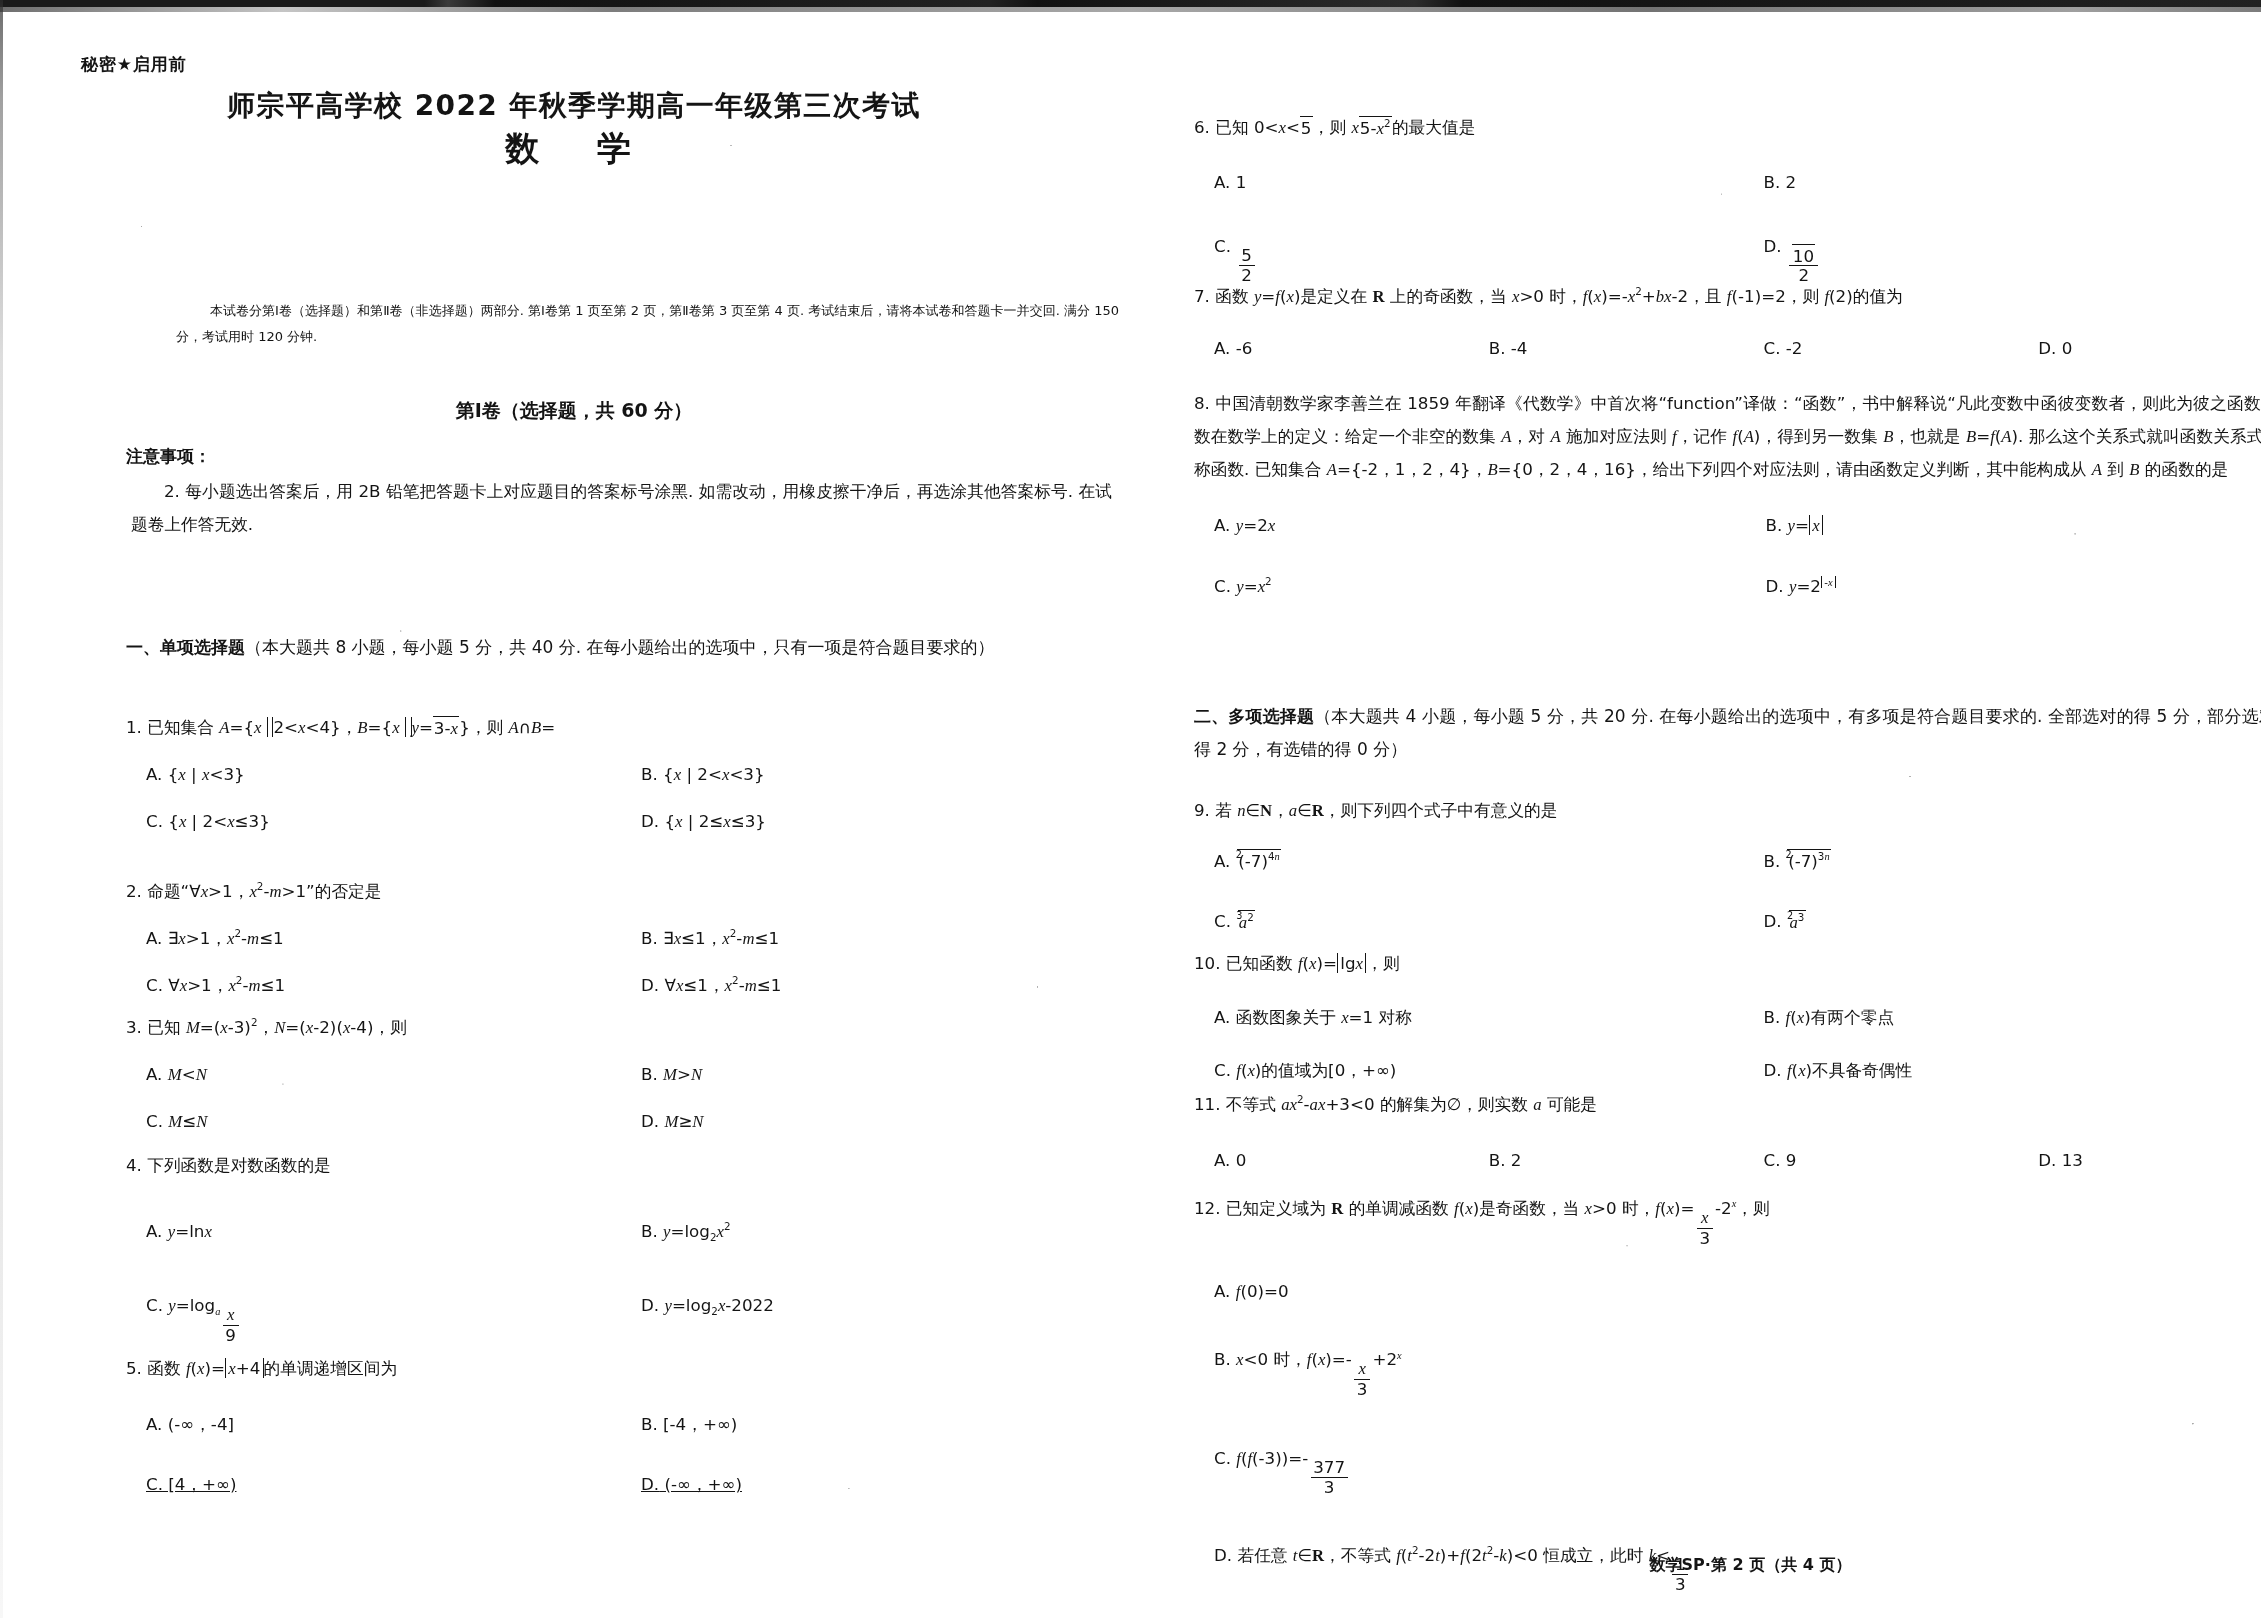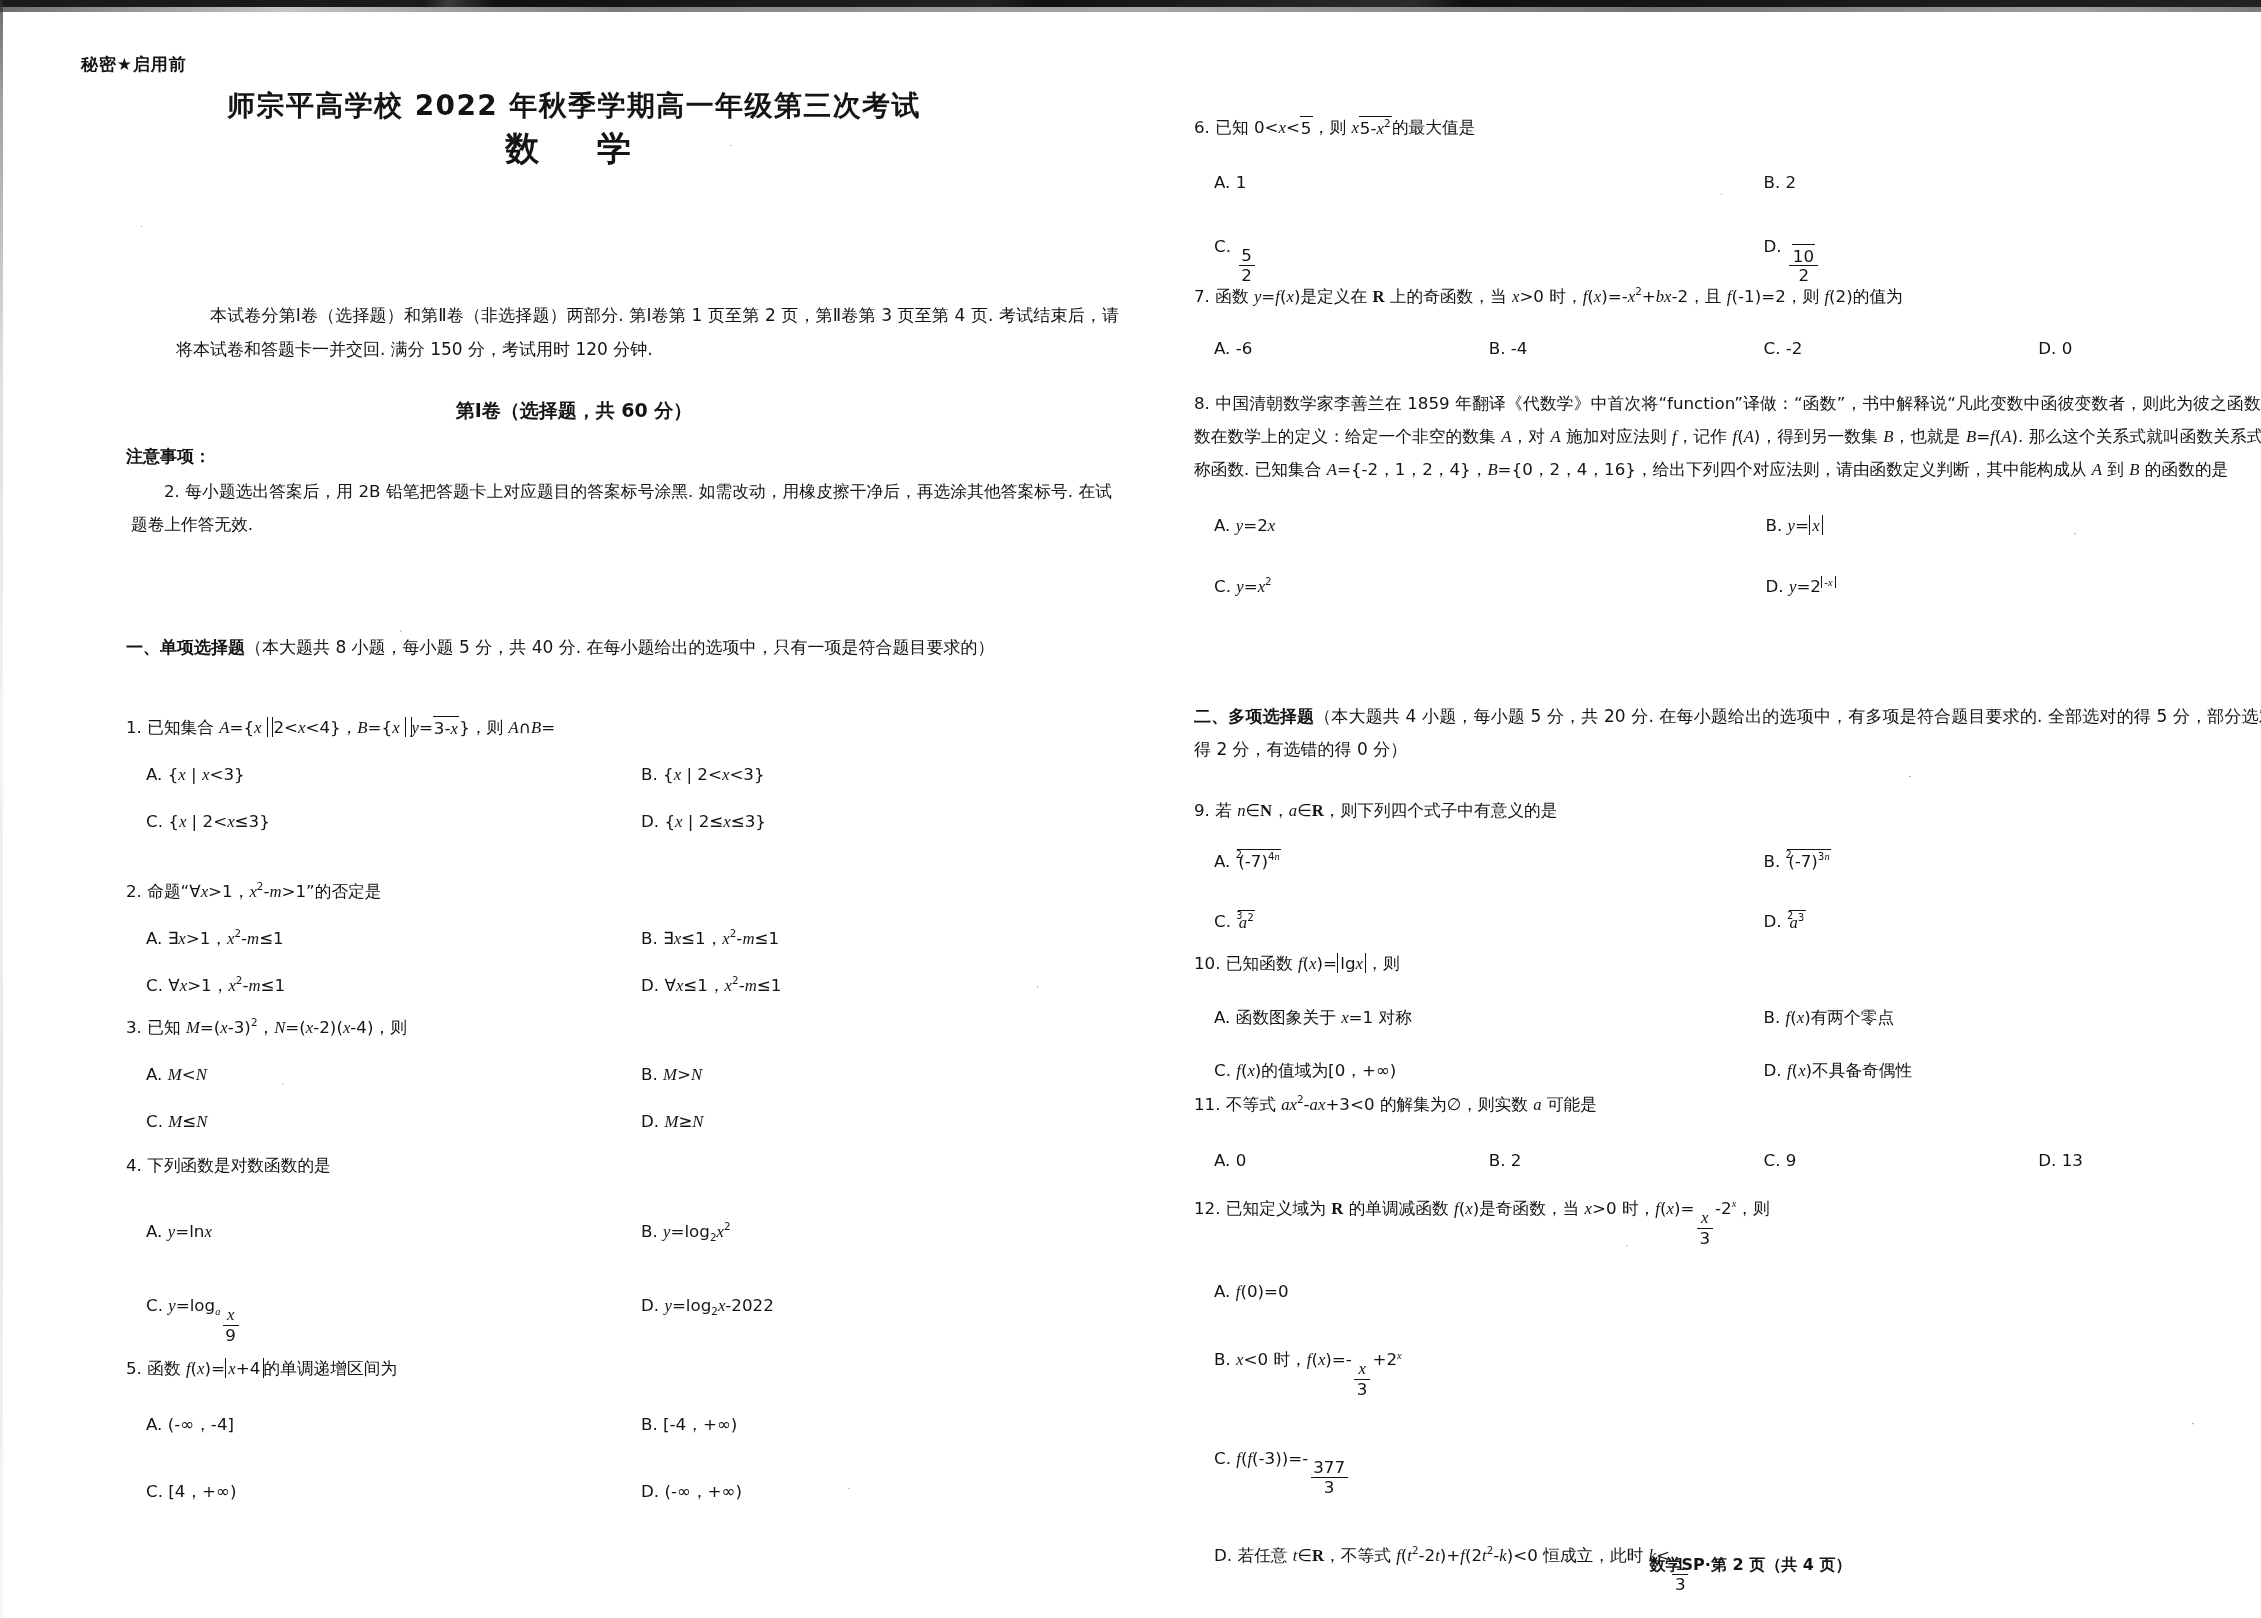--- a/index.html
+++ b/index.html
@@ -82,21 +82,21 @@
     top: 126px; left: 0; width: 1094px;
     text-align: center;
     font-size: 34px;
     font-weight: bold;
     letter-spacing: 11.8px;
     font-family: "DejaVu Sans", sans-serif;
   }
   .intro {
     position: absolute;
     top: 298px; left: 149px; width: 943px;
-    font-size: 17px;
+    font-size: 13px;
     line-height: 2.0;
     text-indent: 34px;
     font-family: "DejaVu Sans", sans-serif;
     text-align: justify;
   }
   .part-head {
     position: absolute;
     top: 398px; left: 0; width: 1094px;
     text-align: center;
     font-size: 19px;
@@ -277,21 +277,21 @@
     <div class="q" style="top:1352px; left:99px; width:990px;">
       <span class="stem">
         <span>5.</span>
         函数 <span class="mi">f</span>(<span class="mi">x</span>)=<span class="abs"><span class="mi">x</span>+4</span>的单调递增区间为
       </span>
       <div class="opts">
         <div class="optrow two" style="margin-top:22.6px;">
           <div class="indent"><span>A.</span> (-∞，-4]</div>
           <div><span>B.</span> [-4，+∞)</div>
         </div>
-        <div class="optrow two" style="margin-top:34px;">
+        <div class="optrow two" style="margin-top:27px;text-decoration:underline;">
           <div class="indent"><span>C.</span> [4，+∞)</div>
           <div><span>D.</span> (-∞，+∞)</div>
         </div>
       </div>
     </div>
 
   </div>
 
   <div class="page right">
 

